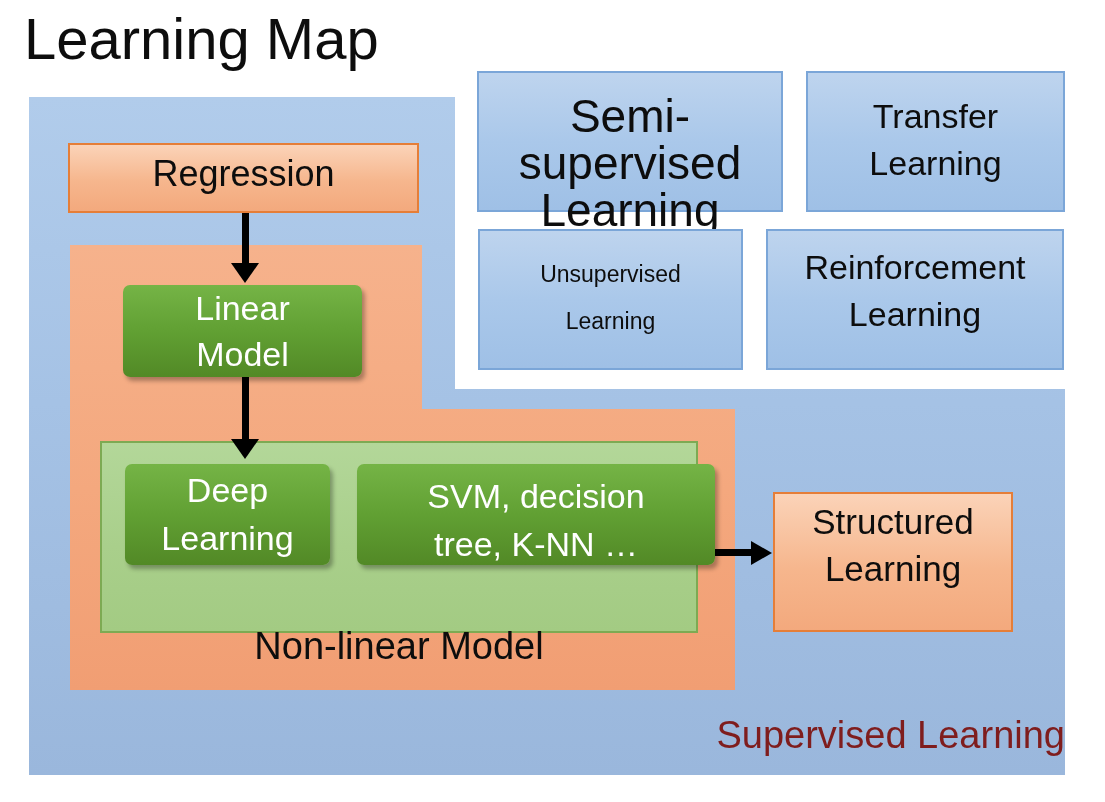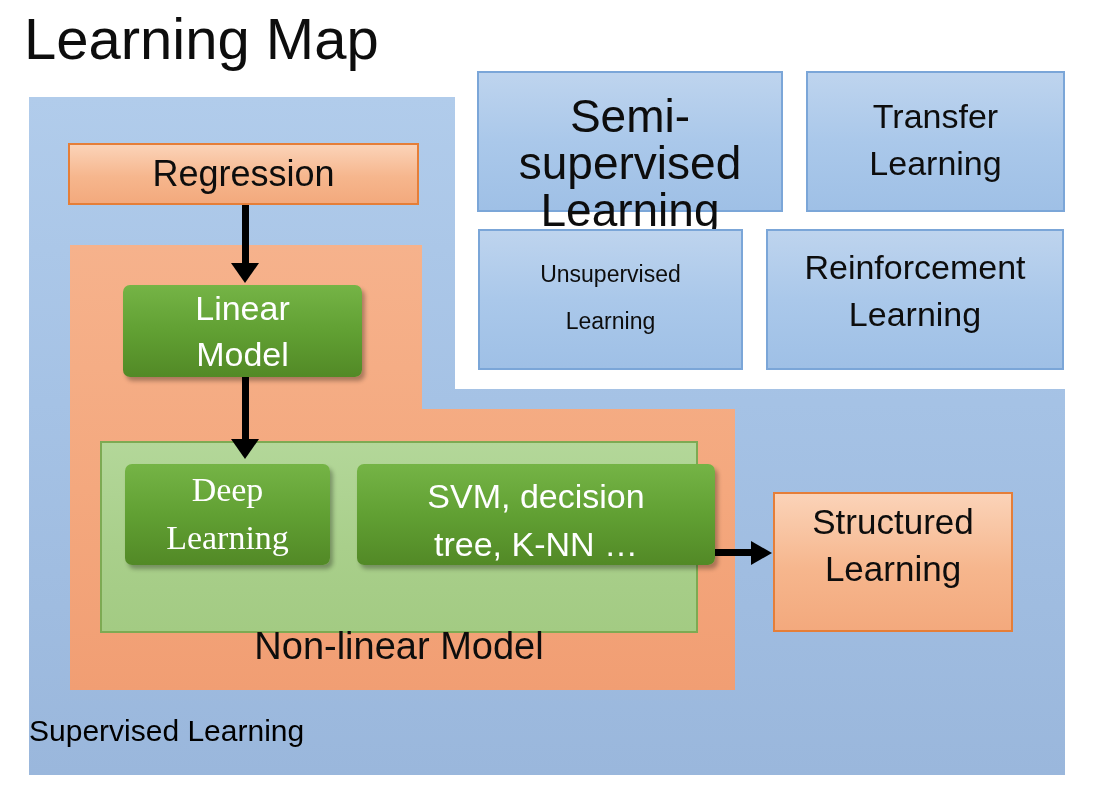--- a/index.html
+++ b/index.html
@@ -54,35 +54,35 @@
     background:linear-gradient(180deg,#fbd3b8 0%,#f6b68d 55%,#f3a97d 100%);
     border:2px solid #e57e38;
     color:#0d0d0d;text-align:center;white-space:pre-line;
   }
   .blue-node{
     background:linear-gradient(180deg,#bed4ee 0%,#aac8ea 50%,#9fc0e6 100%);
     border:2px solid #7ba6d8;
     color:#0d0d0d;text-align:center;white-space:pre-line;
   }
 
-  .regression{left:68px;top:143px;width:351px;height:62px;font-size:36px;line-height:58px;}
+  .regression{left:68px;top:143px;width:351px;height:70px;font-size:36px;line-height:58px;}
   .linear{left:123px;top:285px;width:239px;height:92px;font-size:34px;line-height:46px;}
-  .deep{left:125px;top:464px;width:205px;height:101px;font-size:34px;line-height:48px;padding-top:2px;font-family:Liberation Serif, serif;}
+  .deep{left:125px;top:464px;width:205px;height:101px;font-size:34px;line-height:48px;padding-top:2px;}
   .svm{left:357px;top:464px;width:358px;height:101px;font-size:34px;line-height:48px;padding-top:8px;}
   .structured{left:773px;top:492px;width:240px;height:140px;font-size:35px;line-height:47px;padding-top:4px;}
 
   .semi{left:477px;top:71px;width:306px;height:141px;font-size:46px;line-height:47px;padding-top:20px;}
   .transfer{left:806px;top:71px;width:259px;height:141px;font-size:34px;line-height:47px;padding-top:20px;}
   .unsup{left:478px;top:229px;width:265px;height:141px;font-size:23px;line-height:47px;padding-top:20px;}
   .reinf{left:766px;top:229px;width:298px;height:141px;font-size:34px;line-height:47px;padding-top:13px;}
 
   
   .label-nonlinear{left:100px;top:578px;width:598px;text-align:center;font-size:38px;color:#0d0d0d;margin-top:47px;}
   .label-classification{left:70px;top:637px;width:665px;text-align:center;font-size:38px;color:#0d0d0d;}
-  .label-supervised{left:29px;top:714px;width:1036px;text-align:left;font-size:30px;color:#000000;}
+  .label-supervised{left:29px;top:714px;width:1036px;text-align:right;font-size:38px;color:#7f1d1d;}
 
   
   .shaft-v{width:7px;background:#000000;}
   .shaft-h{height:7px;background:#000000;}
   .head-down{width:0;height:0;border-left:14px solid transparent;border-right:14px solid transparent;border-top:20px solid #000000;}
   .head-right{width:0;height:0;border-top:12px solid transparent;border-bottom:12px solid transparent;border-left:21px solid #000000;}
   .a1s{left:242px;top:203px;height:61px;}
   .a1h{left:231px;top:263px;}
   .a2s{left:242px;top:375px;height:64px;}
   .a2h{left:231px;top:439px;}

